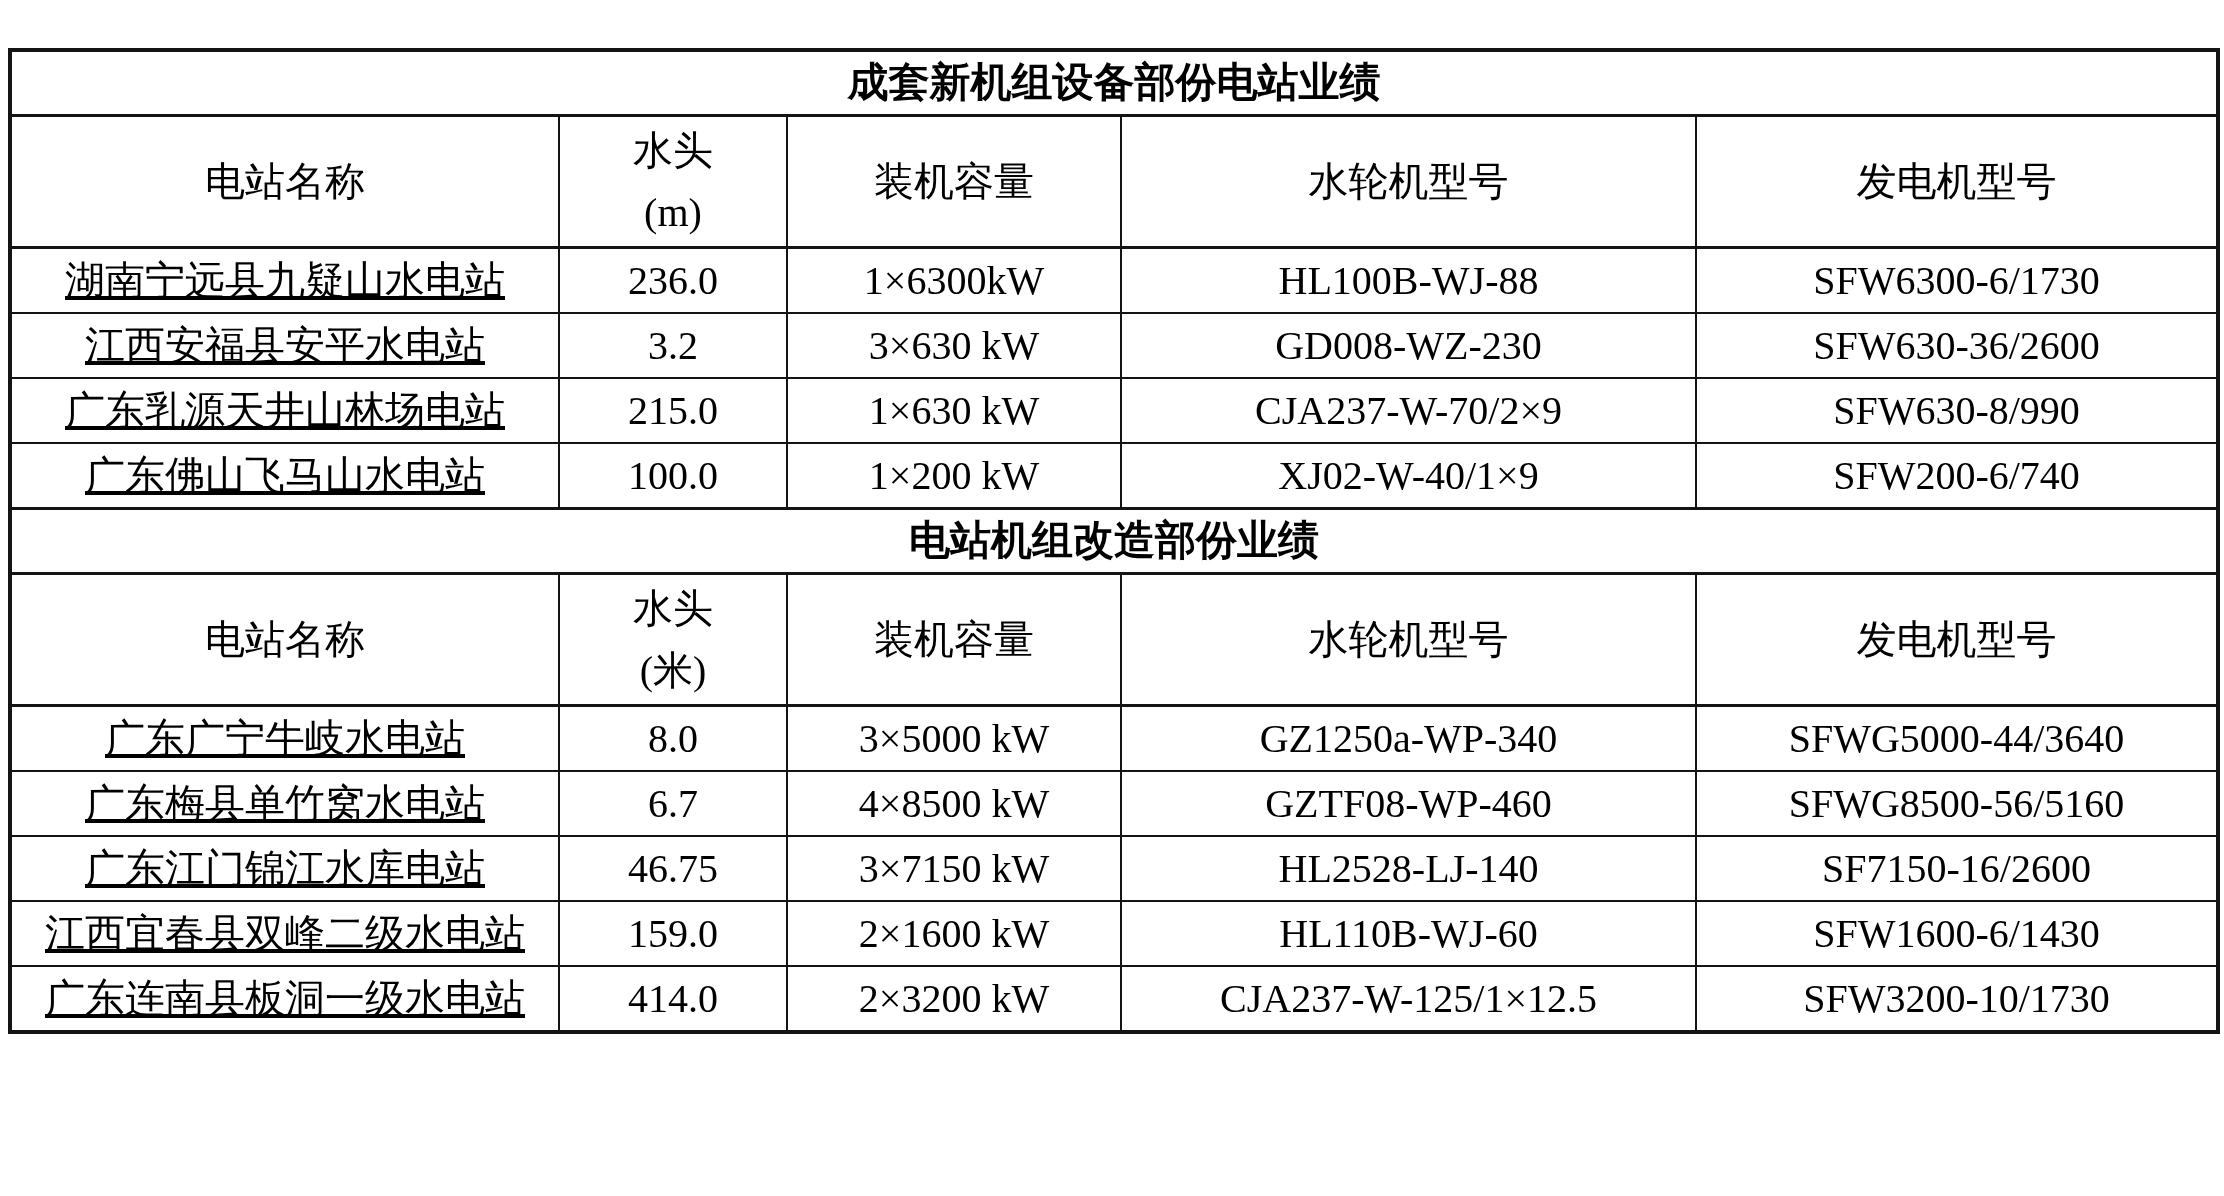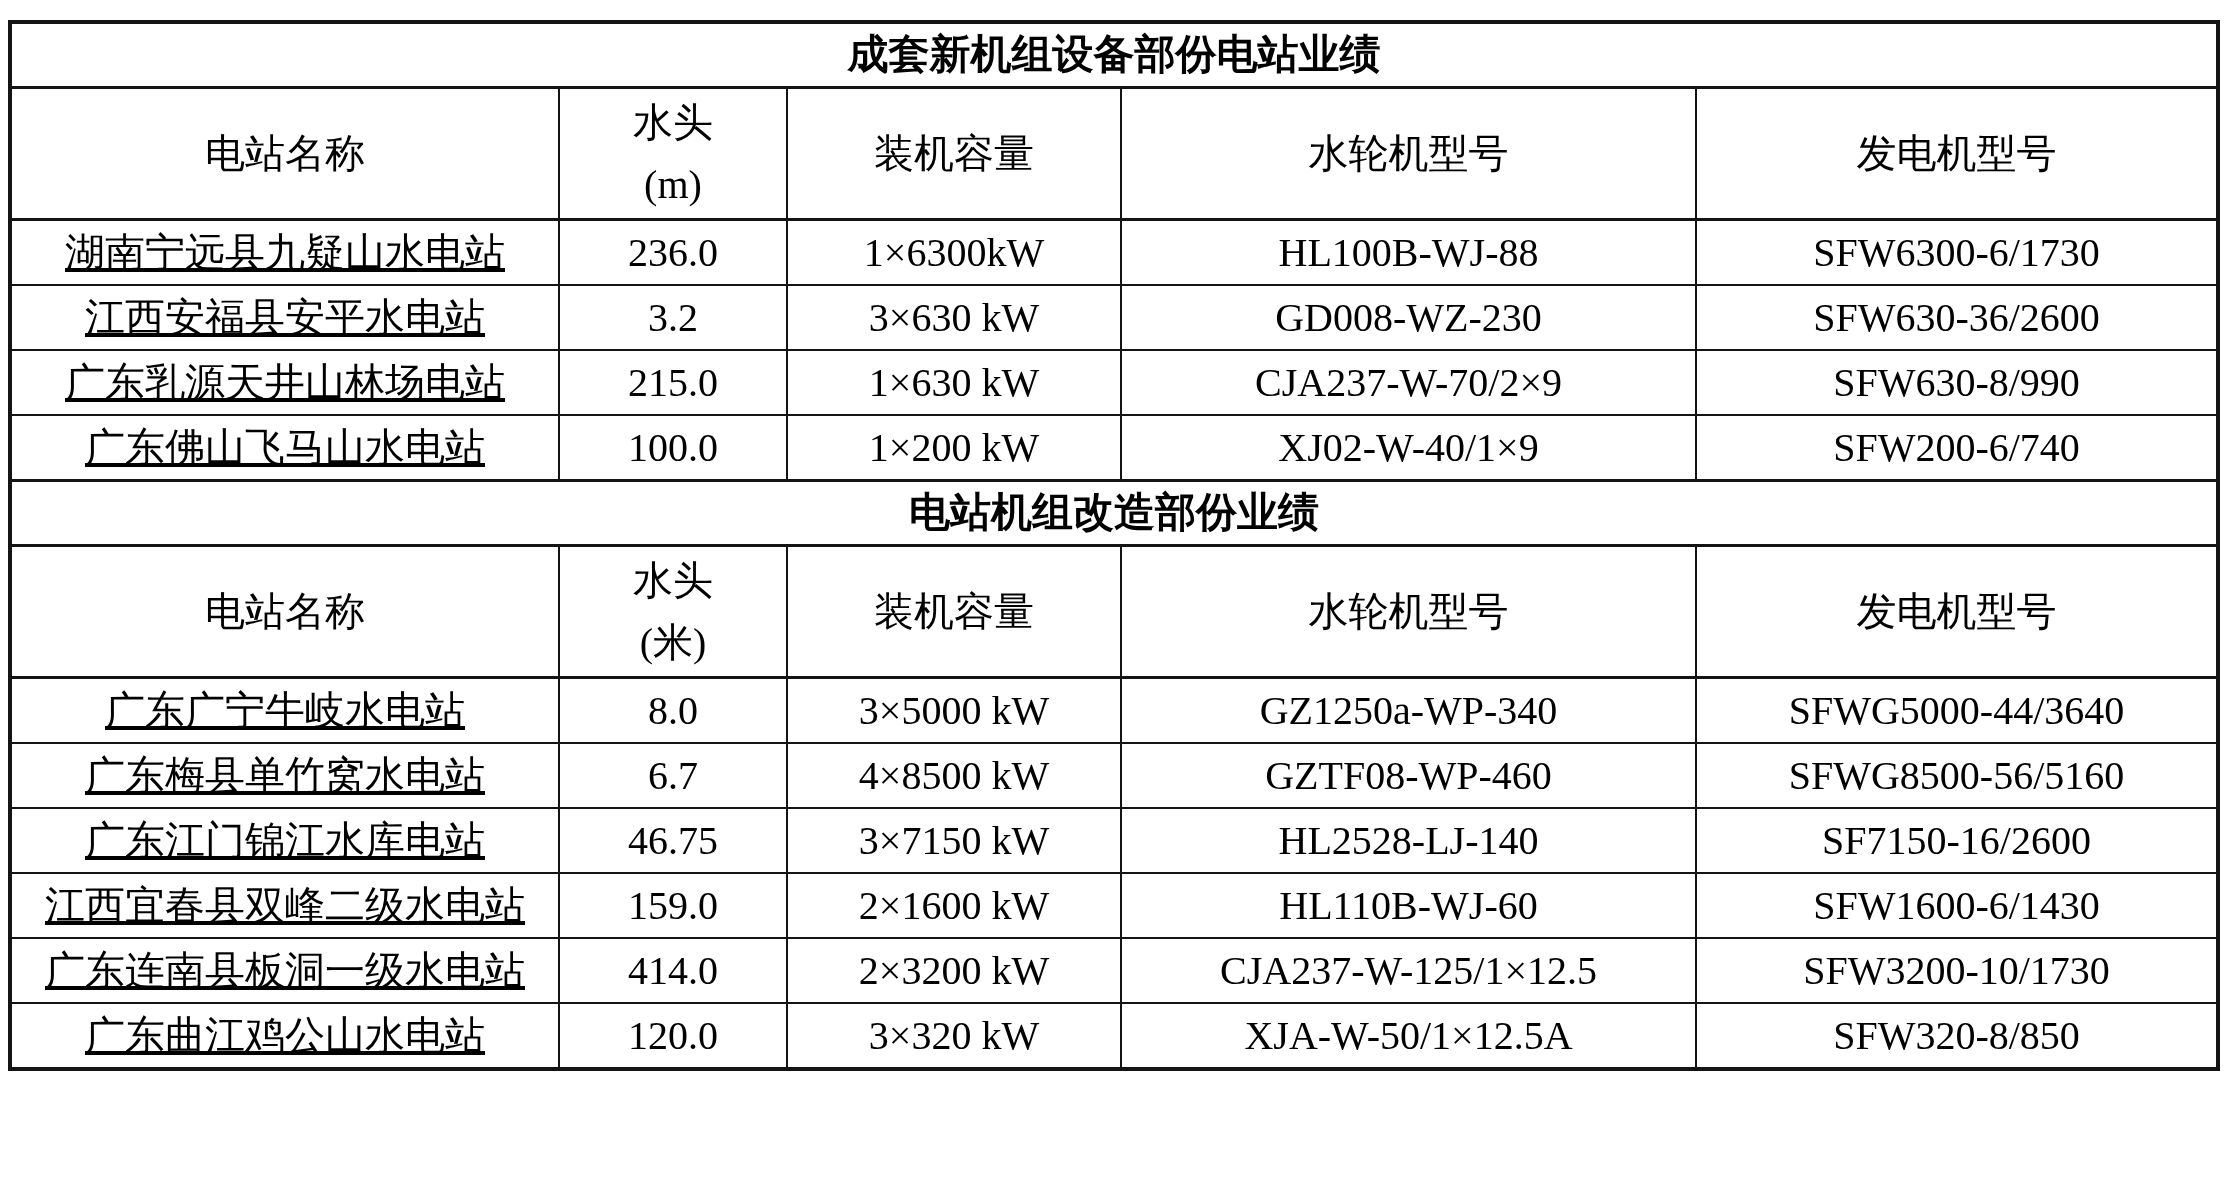--- a/index.html
+++ b/index.html
@@ -8,21 +8,21 @@
     width: 2224px;
     height: 1196px;
     background: #ffffff;
     overflow: hidden;
     font-family: "Liberation Serif", "DejaVu Serif", serif;
     color: #000000;
   }
   .sheet {
     position: absolute;
     left: 8px;
-    top: 20px;
+    top: 48px;
   }
   table.perf {
     border-collapse: collapse;
     table-layout: fixed;
     width: 2208px;
     background: #ffffff;
   }
   table.perf td {
     border: 2px solid #141414;
     vertical-align: middle;
@@ -150,22 +150,15 @@
       <td>HL110B-WJ-60</td>
       <td>SFW1600-6/1430</td>
     </tr>
     <tr class="data-row">
       <td class="cell-name">广东连南县板洞一级水电站</td>
       <td>414.0</td>
       <td>2×3200 kW</td>
       <td>CJA237-W-125/1×12.5</td>
       <td>SFW3200-10/1730</td>
     </tr>
-    <tr class="data-row">
-      <td class="cell-name">广东曲江鸡公山水电站</td>
-      <td>120.0</td>
-      <td>3×320 kW</td>
-      <td>XJA-W-50/1×12.5A</td>
-      <td>SFW320-8/850</td>
-    </tr>
   </tbody>
 </table>
 </div>
 
 </body></html>

